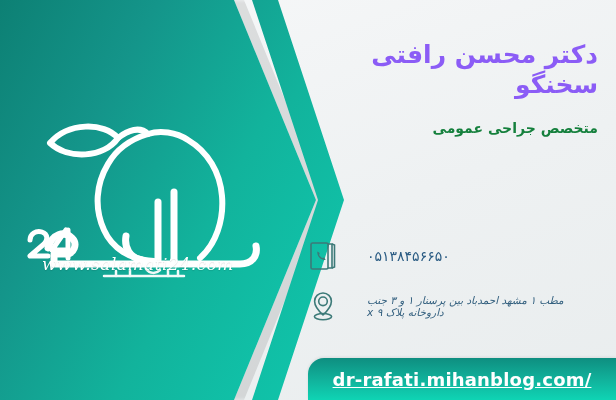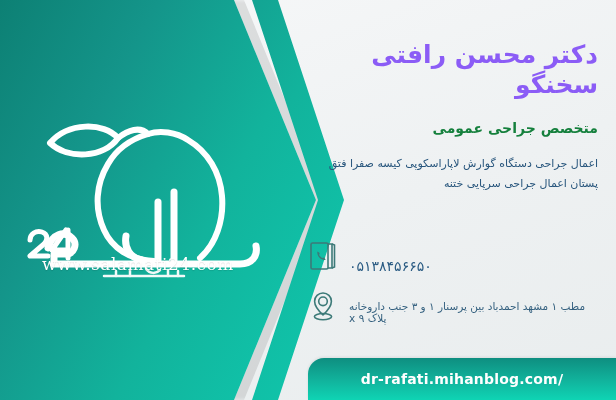--- a/index.html
+++ b/index.html
@@ -41,20 +41,21 @@
   .logo{
     position:absolute;left:8px;top:108px;width:260px;height:172px;
   }
   .logo svg{display:block;width:100%;height:100%;}
   .logo-url{
     position:absolute;left:0;right:0;bottom:6px;
     text-align:center;color:#ffffff;
     font-family:"DejaVu Serif","Liberation Serif",serif;
     font-size:17px;letter-spacing:.5px;direction:ltr;
     text-shadow:0 1px 1px rgba(0,0,0,.12);
+    font-style:italic;
   }
   
   .content{
     position:absolute;left:300px;right:18px;top:0;bottom:0;
     text-align:right;direction:rtl;
   }
   .doc-name{
     margin-top:40px;
     font-size:25px;color:#8b5cf6;font-weight:700;
     letter-spacing:0px;line-height:1.2;
@@ -67,47 +68,48 @@
   .doc-desc{
     margin-top:18px;font-size:11px;color:#27557c;line-height:1.85;
     padding-left:8px;
   }
   .doc-desc div{white-space:nowrap;}
   
   .contact{
     position:absolute;right:0;left:0;top:238px;
   }
   .row{
-    display:flex;flex-direction:row-reverse;align-items:flex-end;
-    justify-content:flex-start;gap:9px;margin-bottom:14px;
+    display:flex;flex-direction:row-reverse;align-items:center;
+    justify-content:flex-start;gap:27px;margin-bottom:14px;
     padding-left:6px;
   }
   .row .ico{
     width:34px;height:36px;flex:0 0 34px;
     display:flex;align-items:center;justify-content:center;
   }
   .row .txt{
     flex:1;text-align:left;direction:rtl;
     color:#2a5b83;font-size:12.5px;letter-spacing:.3px;
   }
   .row.phone .txt{font-size:14px;letter-spacing:1px;color:#2a5b83;}
-  .row.addr .txt{font-size:10.5px;color:#34607f;}
+  .row.addr .txt{font-size:10.5px;color:#34607f;font-style:italic;}
   .ico svg{display:block;}
   
   .urlbar{
     position:absolute;left:308px;right:0;bottom:0;height:42px;
     border-top-left-radius:16px;
     background:linear-gradient(180deg,#0e8e80 0%,#11b49d 55%,#0fd4b4 100%);
     display:flex;align-items:center;justify-content:center;
     box-shadow:0 -1px 3px rgba(0,0,0,.08);
   }
   .urlbar span{
-    color:#ffffff;font-size:14px;font-weight:700;direction:ltr;
+    color:#ffffff;font-size:18px;font-weight:700;direction:ltr;
     letter-spacing:.2px;
     font-family:"DejaVu Sans","Liberation Sans",sans-serif;
+    text-decoration:underline;
   }
 </style>
 </head>
 <body>
 
 <div class="card">
 
   <div class="paper"></div>
 
   <div class="chev-shadow"></div>
@@ -149,24 +151,20 @@
     </svg>
     <div class="logo-url">www.salamati24.com</div>
   </div>
 
   <div class="content">
 
     <div class="doc-name">دکتر محسن رافتی سخنگو</div>
 
     <div class="doc-spec">متخصص جراحی عمومی</div>
 
-    <div class="doc-desc">
-      <div>اعمال جراحی دستگاه گوارش لاپاراسکوپی کیسه صفرا فتق</div>
-      <div>پستان اعمال جراحی سرپایی ختنه</div>
-    </div>
 
     <div class="contact">
 
       <div class="row phone">
         <span class="ico">
           <svg width="26" height="30" viewBox="0 0 26 30" fill="none" stroke="#3c7a78" stroke-width="1.6">
             <rect x="1" y="2" width="17" height="26" rx="1.5"></rect>
             <path d="M18 3 L22 3 L22 27 L18 27"></path>
             <path d="M22 3 L24.5 4 L24.5 26 L22 27"></path>
             <path d="M7.5 10.5 c-.6 1.8 .2 4.4 2 6.2 1.8 1.8 4.4 2.6 6.2 2

